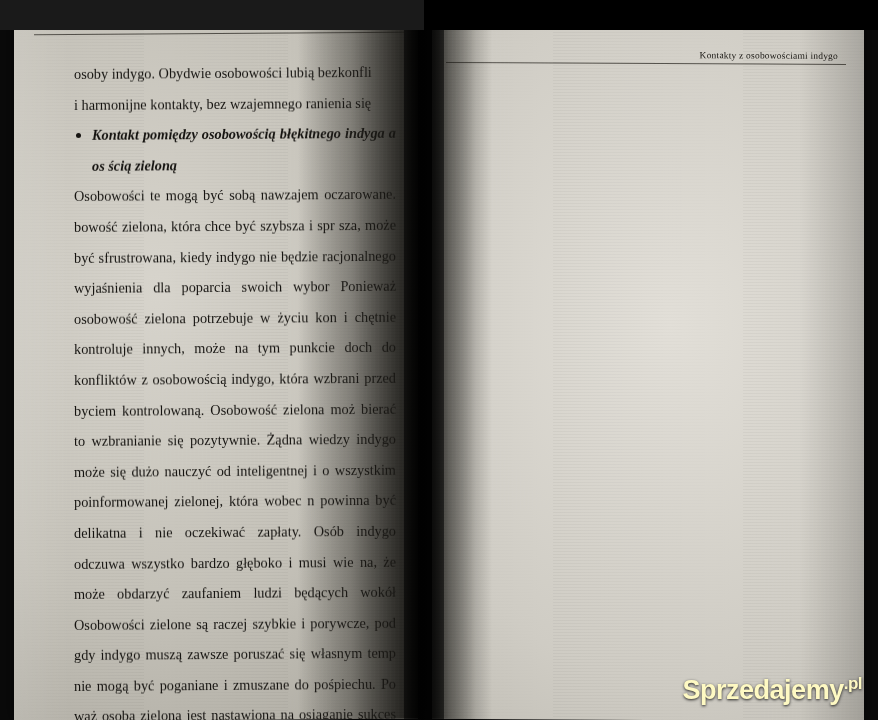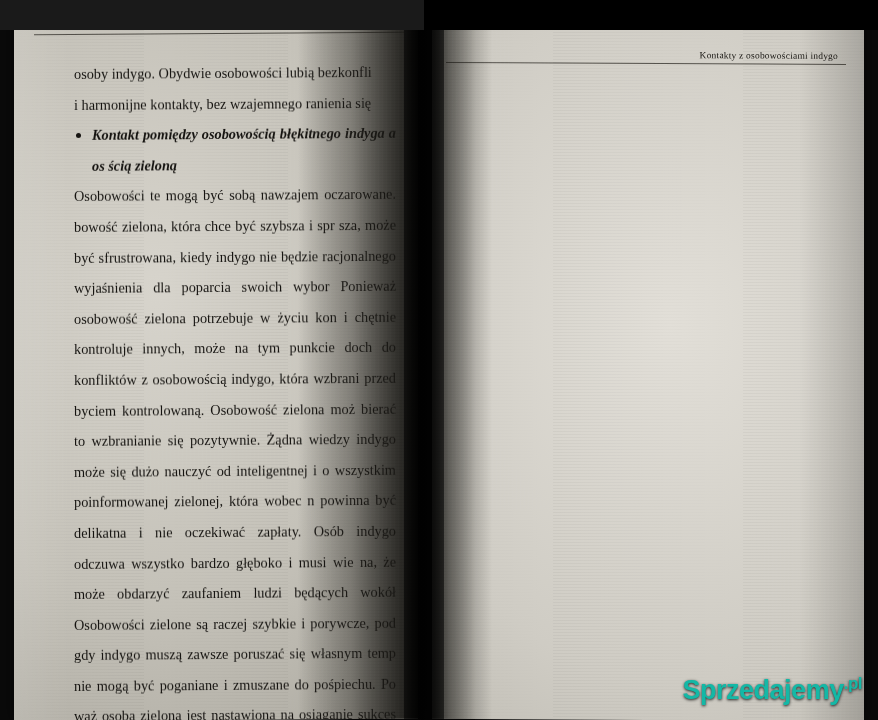--- a/index.html
+++ b/index.html
@@ -188,21 +188,21 @@
   .col-left { filter: blur(0.15px); }
 
   
   .watermark {
     position: absolute;
     right: 16px;
     bottom: 14px;
     font-family: "Liberation Sans", sans-serif;
     font-size: 27px;
     font-weight: bold;
-    color: #14b8a6;
+    color: #fef9c3;
     text-shadow: 0 1px 3px rgba(0,0,0,0.85);
     letter-spacing: -0.5px;
   }
   .watermark .dotpl {
     font-size: 17px;
     vertical-align: super;
     font-weight: bold;
   }
 
   

